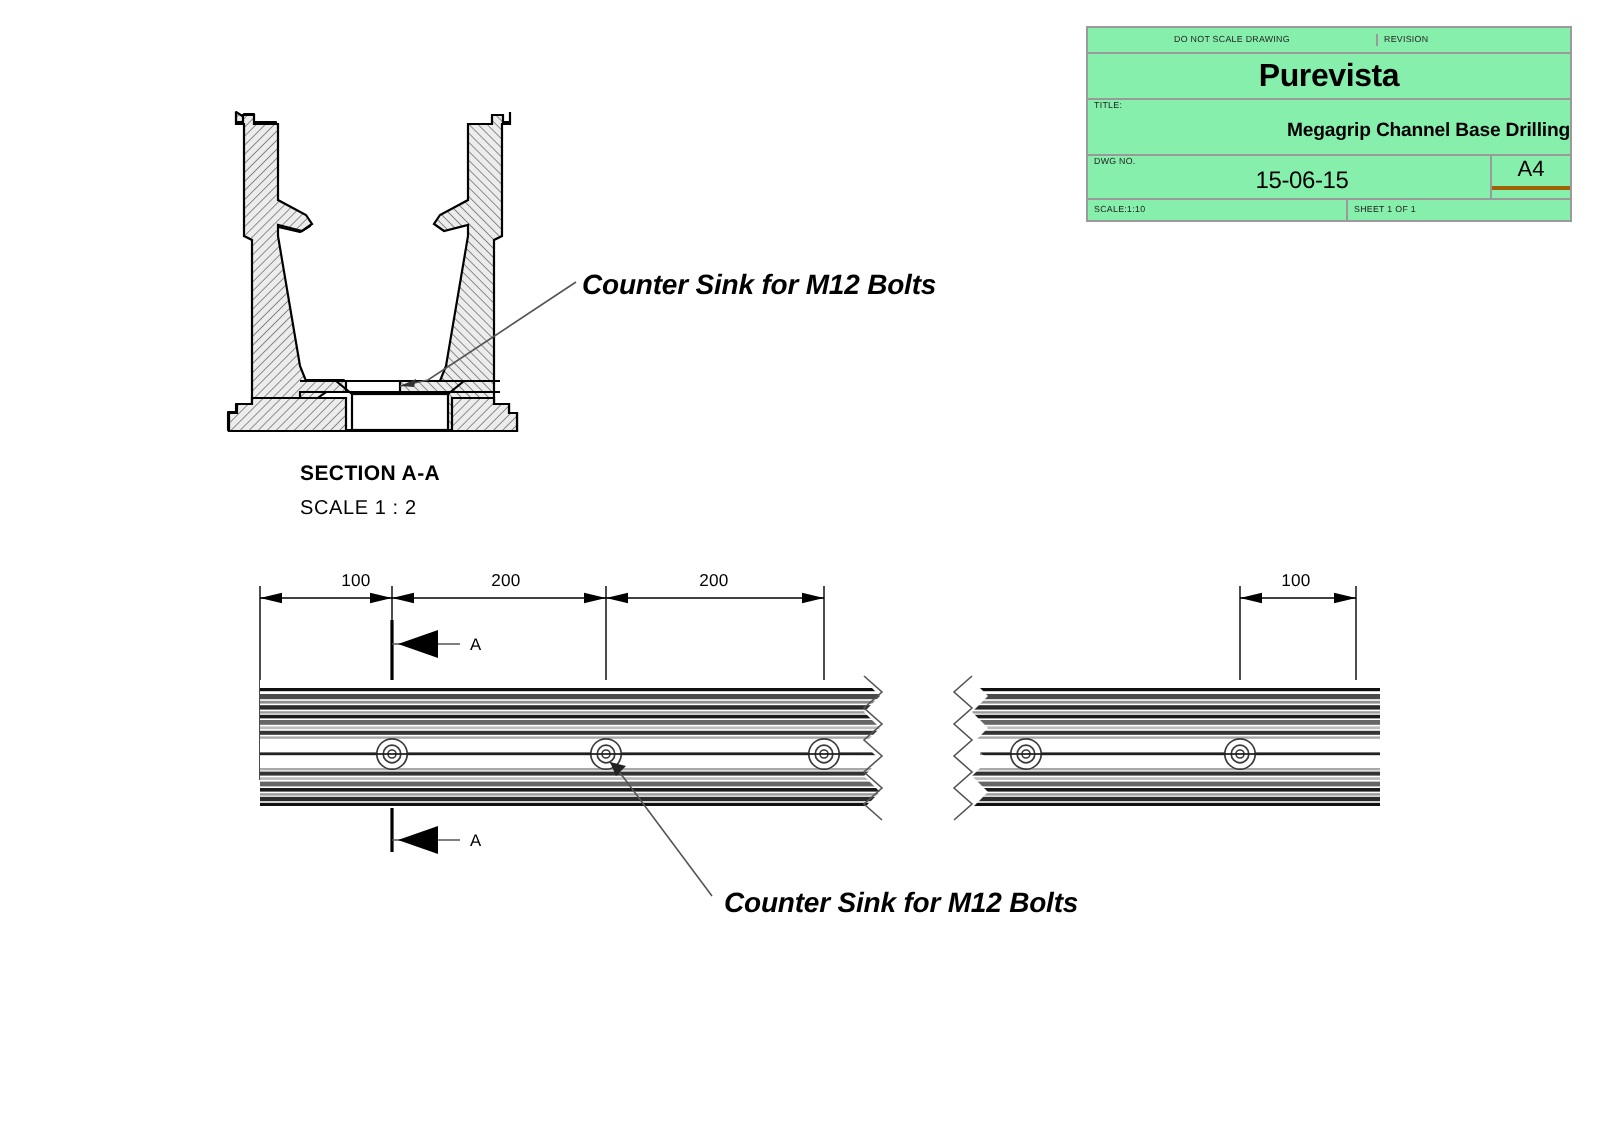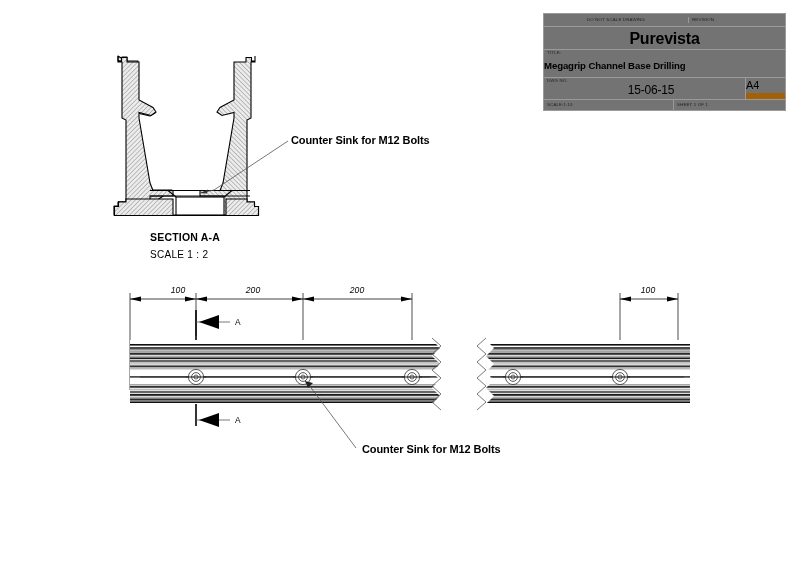--- a/index.html
+++ b/index.html
@@ -25,21 +25,21 @@
   }
 
   
   .title-block {
     position: absolute;
     left: 543px;
     top: 13px;
     width: 243px;
     border: 1px solid #9a9a9a;
     box-sizing: border-box;
-    background: #737373;
+    background: #86efac;
   }
   .tb-row {
     display: flex;
     border-bottom: 1px solid #9a9a9a;
     box-sizing: border-box;
   }
   .tb-row:last-child { border-bottom: none; }
 
   .tb-cell {
     box-sizing: border-box;
@@ -71,80 +71,80 @@
   .title-row { height: 28px; }
   .title-cell { width: 100%; position: relative; }
   .title-corner {
     position: absolute;
     left: 3px; top: 1px;
   }
   .title-text {
     position: absolute;
     left: 0; right: 0;
     top: 10px;
-    text-align: left;
+    text-align: right;
     font-size: 9.6px;
     font-weight: bold;
     letter-spacing: -0.1px;
   }
 
   .dwg-row { height: 22px; }
   .dwg-main { width: 202px; position: relative; }
   .dwg-corner { position: absolute; left: 3px; top: 1px; }
   .dwg-no {
     position: absolute;
     left: 13px; right: 0; top: 5px;
     text-align: center;
     font-size: 12px;
     letter-spacing: -0.2px;
   }
   .size-cell {
     width: 39px;
-    text-align: left;
+    text-align: center;
     font-size: 11px;
     line-height: 15px;
-    border-bottom: 6px solid #a16207;
+    border-bottom: 2px solid #a16207;
     box-sizing: border-box;
   }
   .size-wrap {
     width: 39px;
     display: flex;
     flex-direction: column;
   }
   .size-blank { height: 7px; }
 
   .scale-row { height: 10px; }
   .scale-cell { width: 130px; display: flex; align-items: center; }
   .sheet-cell { width: 111px; display: flex; align-items: center; }
 
   
   .lbl {
     position: absolute;
     white-space: nowrap;
   }
   .leader-label {
-    font-size: 11px;
+    font-size: 14px;
     font-weight: bold;
     letter-spacing: -0.1px;
+    font-style: italic;
   }
   .section-label {
     font-size: 10.5px;
     letter-spacing: 0.2px;
     font-weight: bold;
   }
   .scale-label {
     font-size: 10px;
     letter-spacing: 0.3px;
   }
   .dim-text {
     position: absolute;
     font-size: 8.6px;
     letter-spacing: 0.1px;
     text-align: center;
-    font-style: italic;
   }
   .arrow-letter {
     position: absolute;
     font-size: 8.4px;
   }
 
   svg { display: block; }
   .svg-layer {
     position: absolute;
     left: 0; top: 0;

